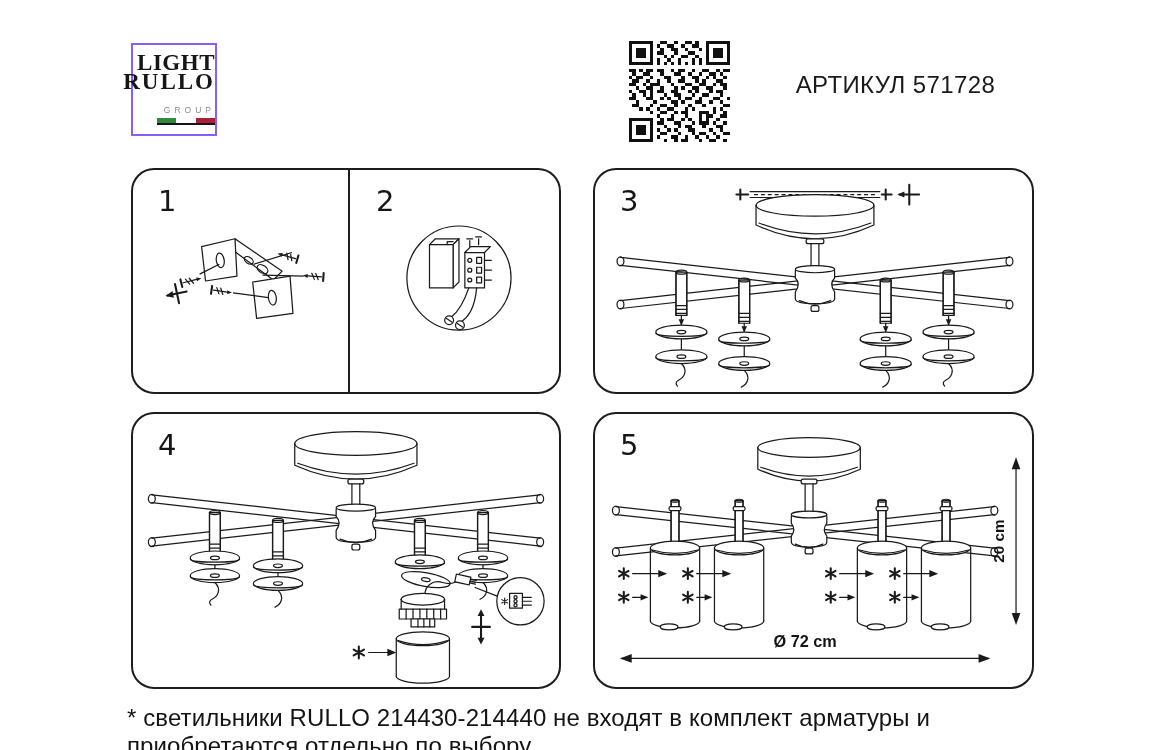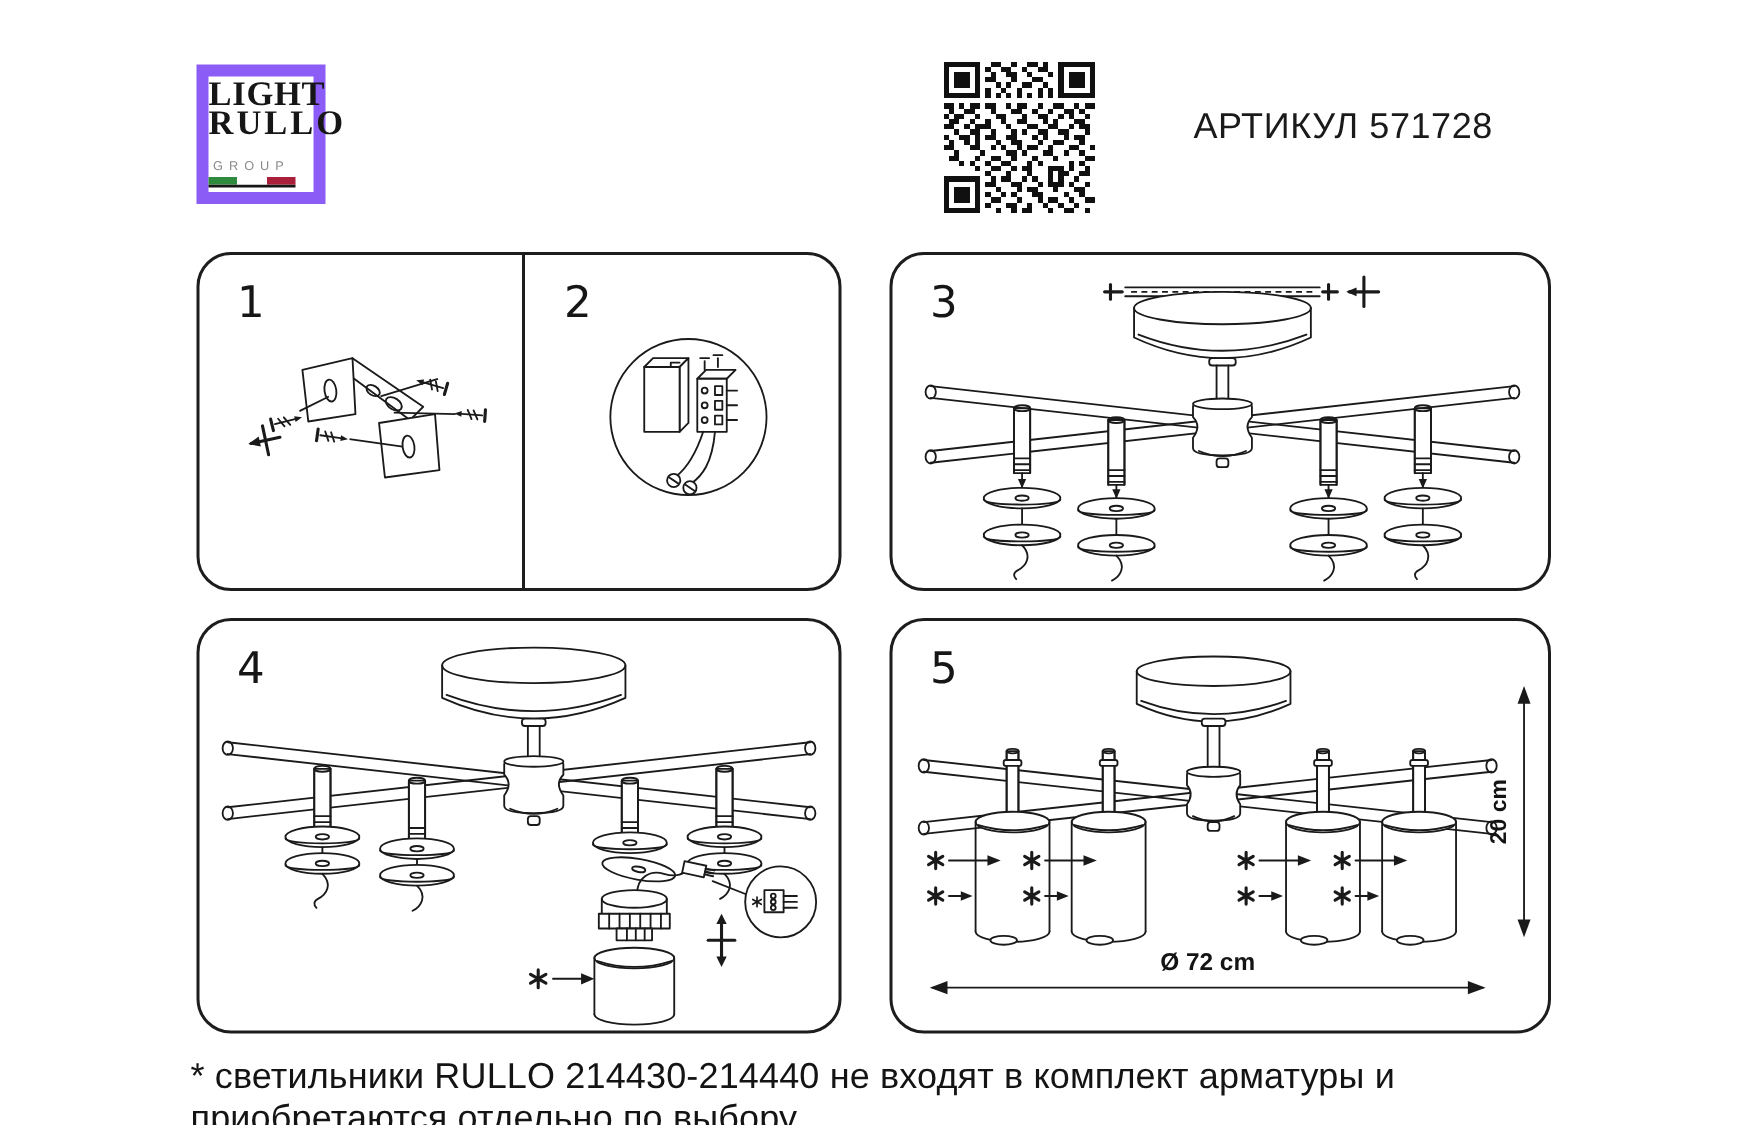--- a/index.html
+++ b/index.html
@@ -1,21 +1,21 @@
 <!DOCTYPE html>
 <html><head>
 <meta charset="utf-8">
 <style>
   *{margin:0;padding:0;box-sizing:border-box}
   html,body{width:1169px;height:750px;background:#ffffff;overflow:hidden}
   body{position:relative;font-family:"Liberation Sans",sans-serif;color:#1a1a1a}
 
   
-  .logo{position:absolute;left:131px;top:43px;width:86px;height:93px;border:8px solid #8b5cf6;
-        display:flex;flex-direction:column;align-items:flex-start;justify-content:center;background:#fff}
+  .logo{position:absolute;left:131px;top:43px;width:86px;height:93px;border:2px solid #8b5cf6;
+        display:flex;flex-direction:column;align-items:flex-end;justify-content:center;background:#fff}
   .logo-w{font-family:"Liberation Serif",serif;font-weight:700;font-size:23px;line-height:.82;color:#161616;letter-spacing:.5px}
   .logo-w.w2{letter-spacing:2px}
   .logo-g{font-size:8.5px;letter-spacing:4px;color:#8a8a8a;margin-top:14px;text-indent:3px;font-weight:400}
   .flag{width:58px;height:7px;display:flex;margin-top:3px;border-bottom:2px solid #161616}
   .flag i{flex:1;display:block}
   .flag .g{background:#2e8b3d}.flag .w{background:#ffffff}.flag .r{background:#aa1f3a}
 
   .title{position:absolute;left:233px;top:56px;font-size:25px;font-weight:700;line-height:1.25;color:#141414}
   .qr{position:absolute;left:629px;top:41px;width:101px;height:101px}
   .qr-svg path,.qr-svg rect.b{fill:#101010}

